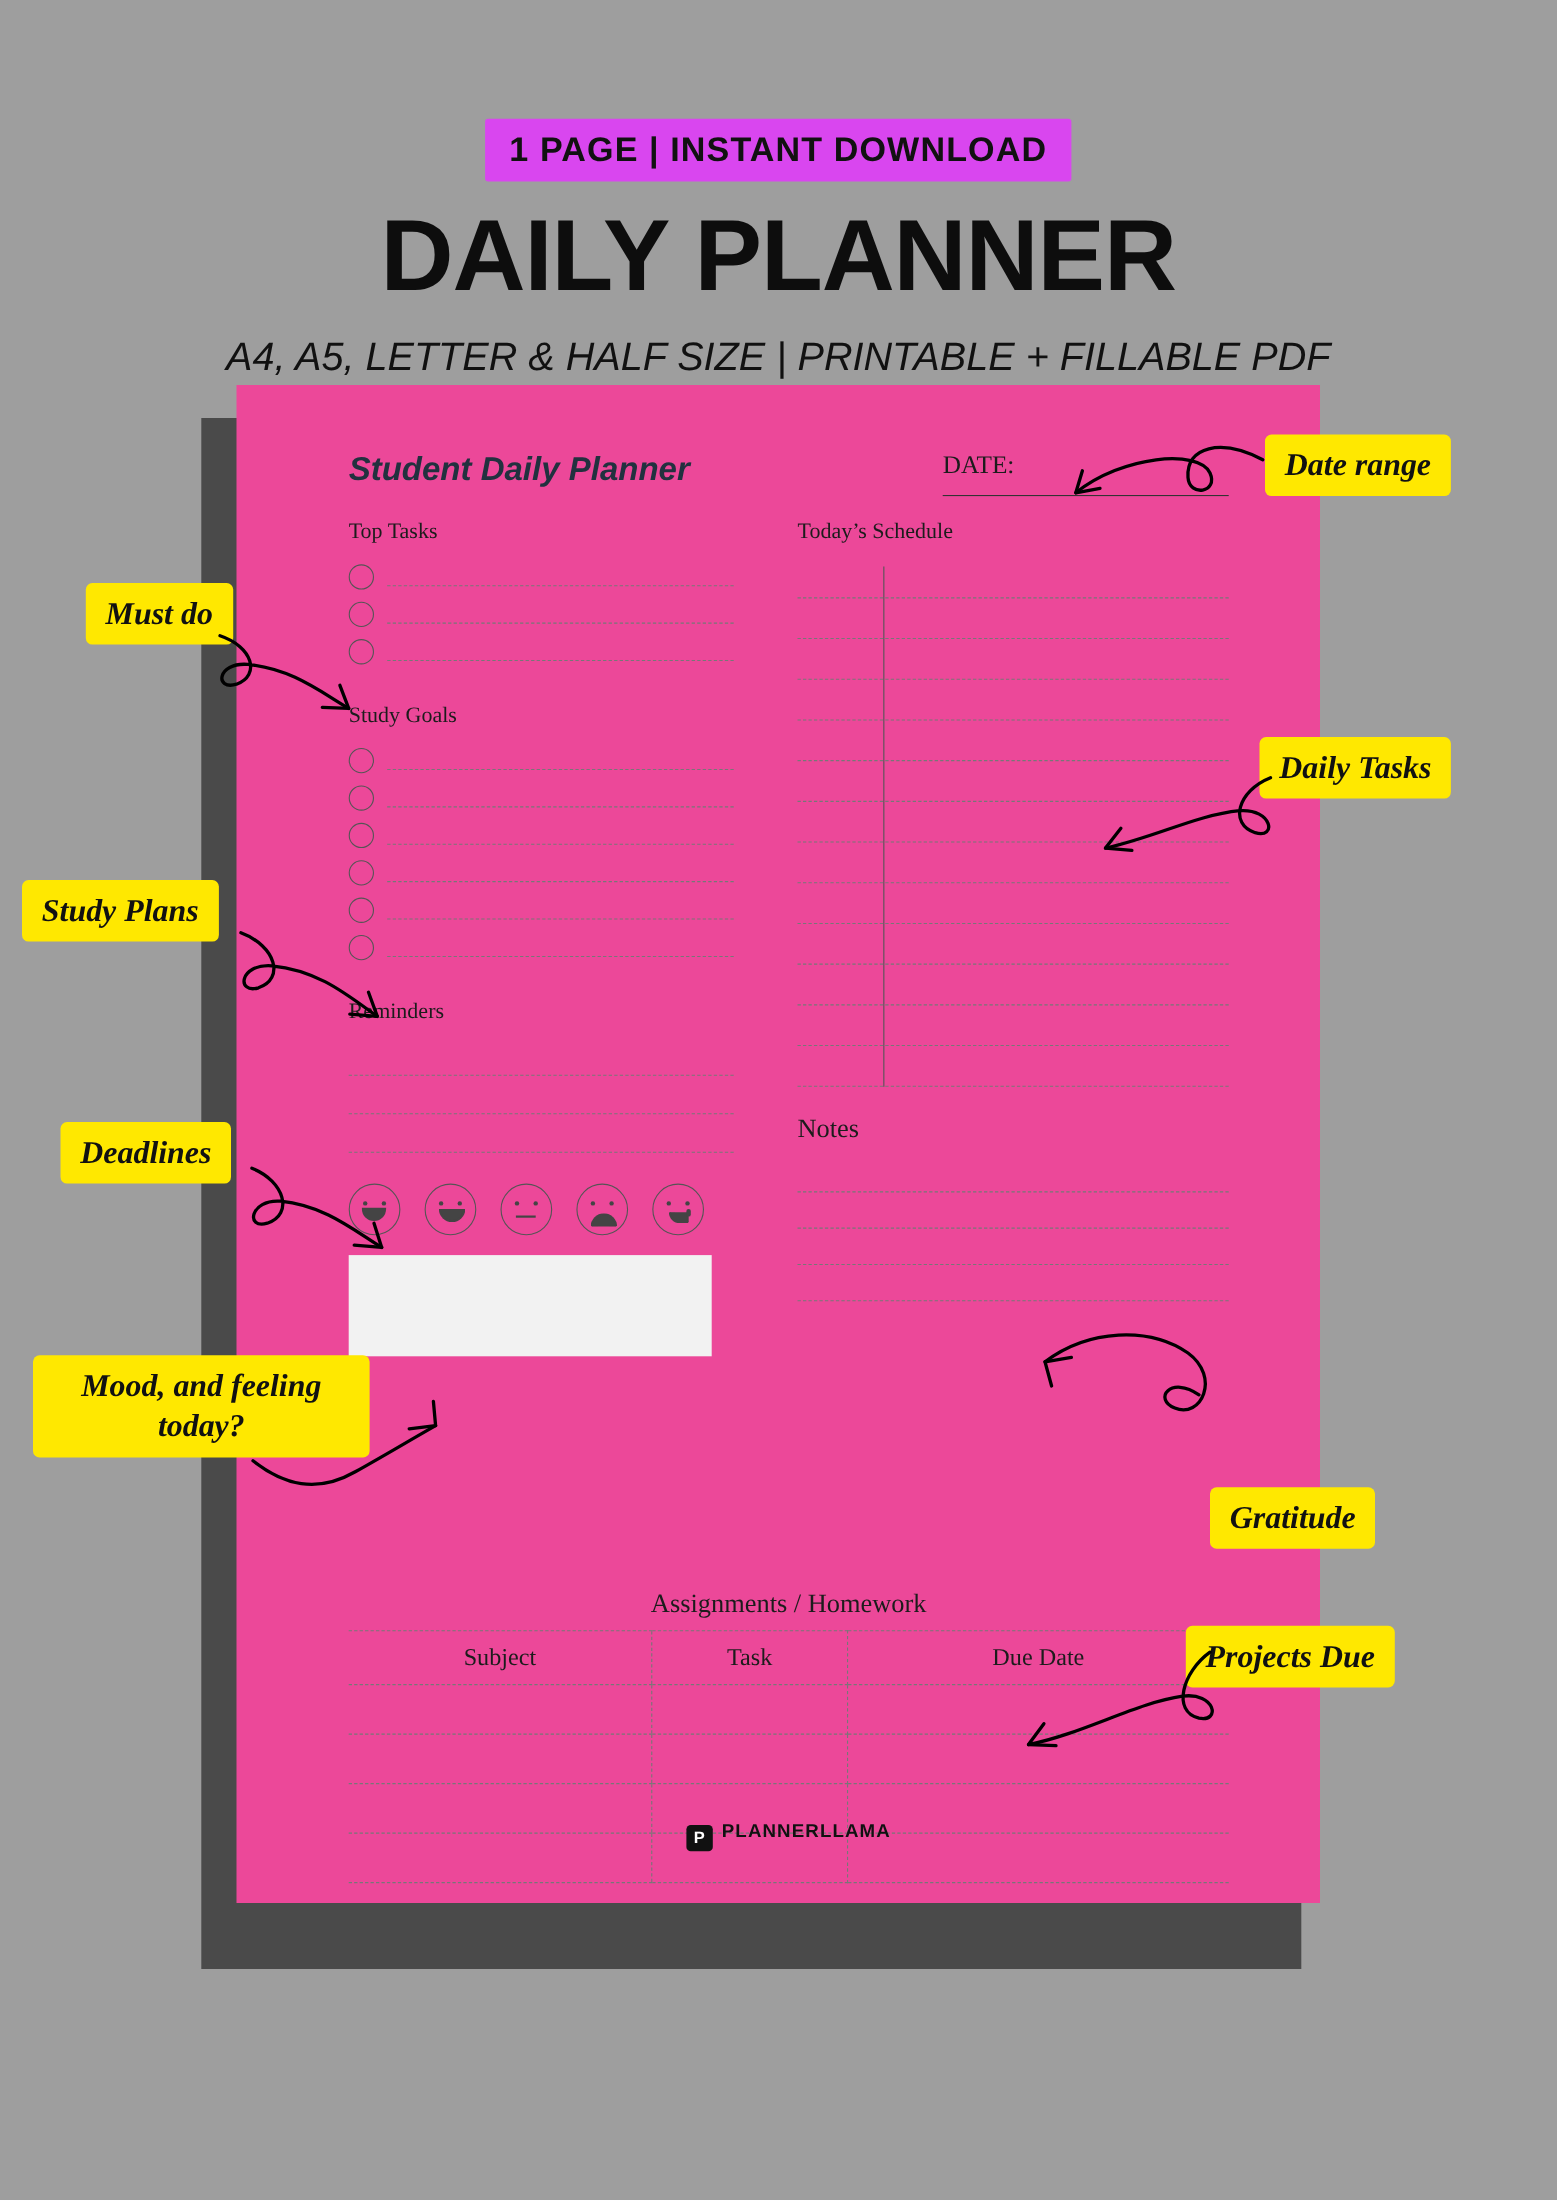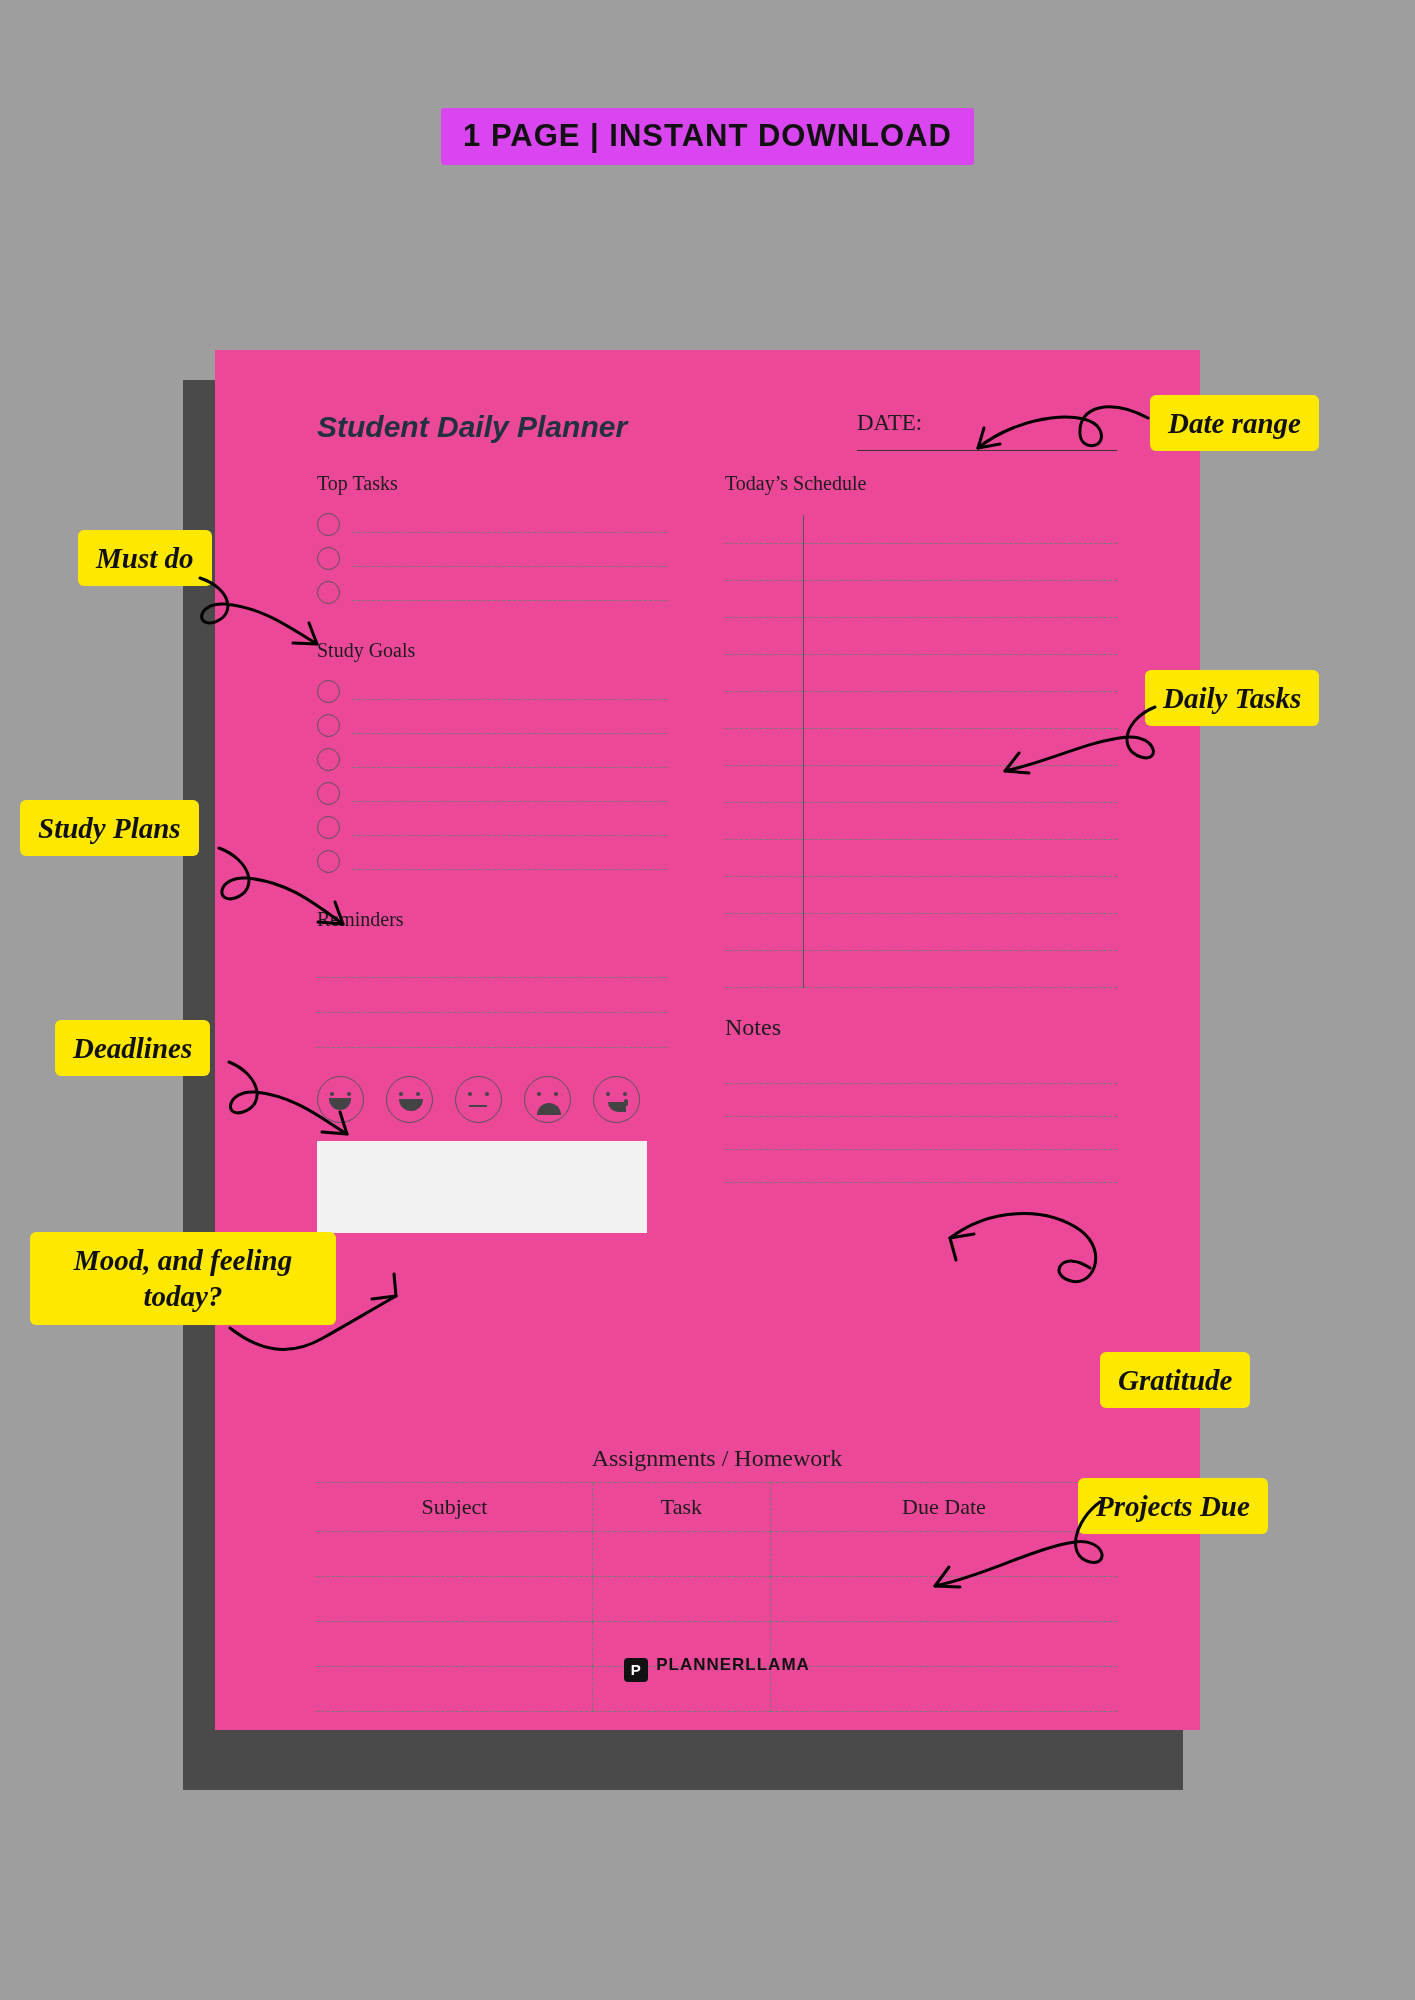--- a/index.html
+++ b/index.html
@@ -310,20 +310,22 @@
     stroke: #000;
     stroke-width: 3;
     stroke-linecap: round;
   }
 </style>
 </head>
 <body>
 
 <div class="header">
   <div class="badge">1 PAGE | INSTANT DOWNLOAD</div>
+  <div class="main-title">DAILY PLANNER</div>
+  <div class="sub-title">A4, A5, LETTER &amp; HALF SIZE | PRINTABLE + FILLABLE PDF</div>
 </div>
 
 <div class="sheet-shadow"></div>
 <div class="sheet">
   <div class="sheet-inner">
 
     <div class="planner-title">Student Daily Planner</div>
 
     <div class="date-field">
       <span class="date-label">DATE:</span>

